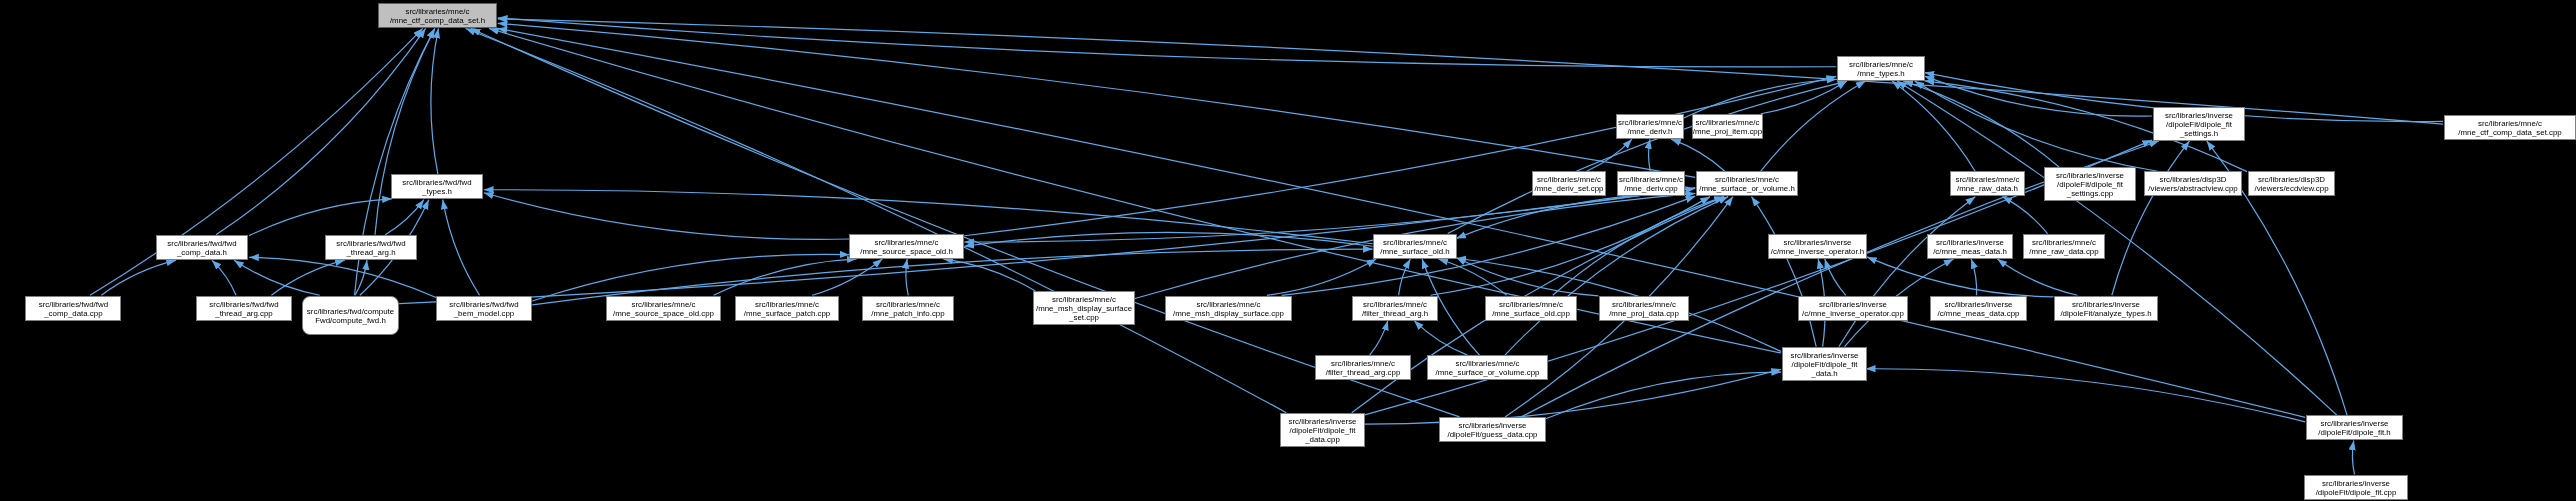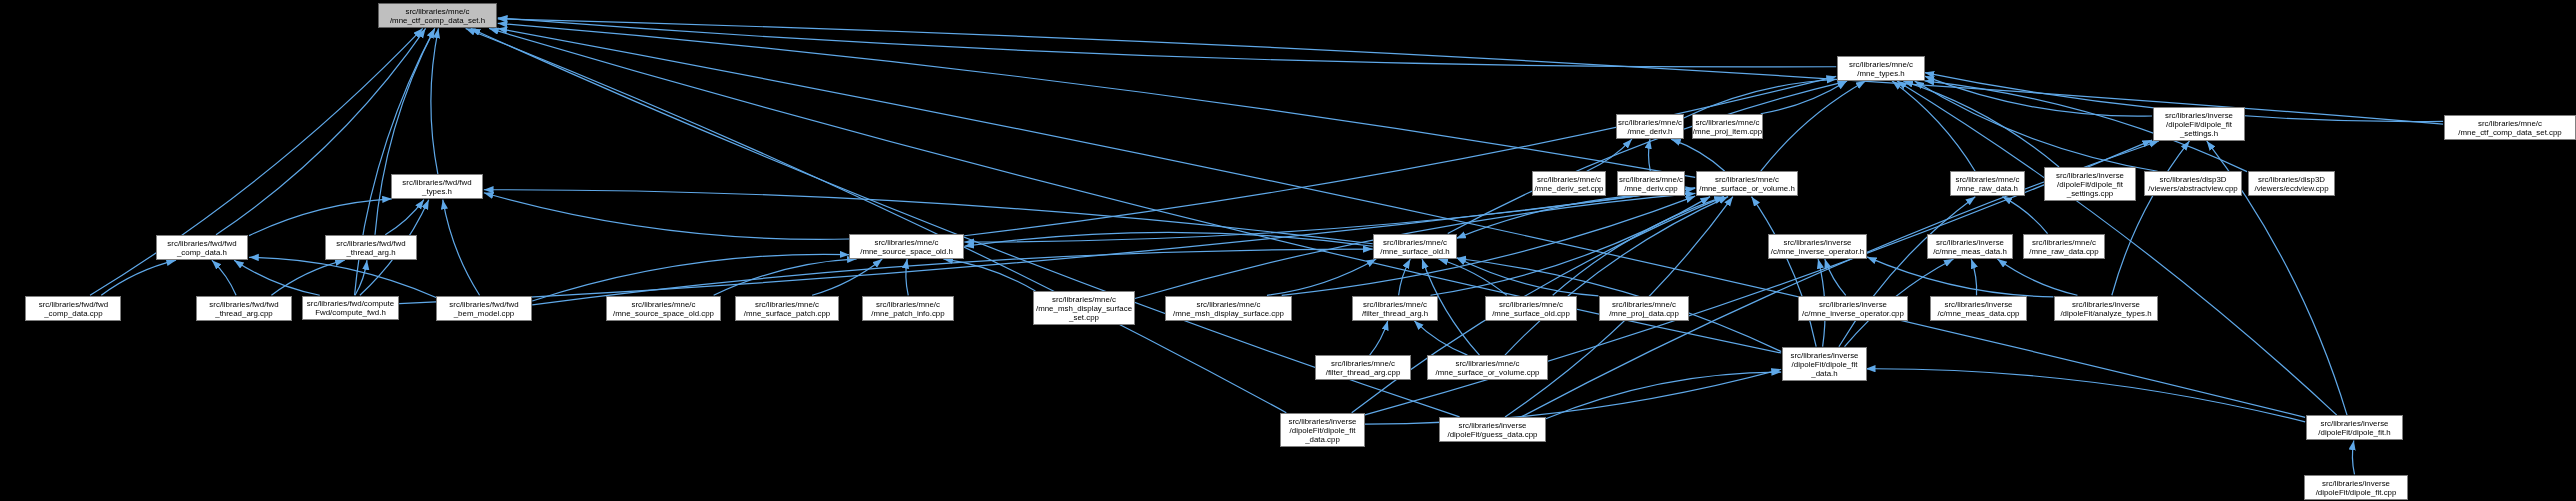--- a/index.html
+++ b/index.html
@@ -181,21 +181,21 @@
       <div class="node" style="left: 1768px; top: 234px; width: 99px; height: 25.4px;">src/libraries/inverse
 /c/mne_inverse_operator.h</div>
       <div class="node" style="left: 1927px; top: 234px; width: 86px; height: 25.4px;">src/libraries/inverse
 /c/mne_meas_data.h</div>
       <div class="node" style="left: 2023px; top: 234px; width: 82px; height: 25.4px;">src/libraries/mne/c
 /mne_raw_data.cpp</div>
       <div class="node" style="left: 25.4px; top: 296px; width: 96px; height: 25.4px;">src/libraries/fwd/fwd
 _comp_data.cpp</div>
       <div class="node" style="left: 196px; top: 296px; width: 96px; height: 25.4px;">src/libraries/fwd/fwd
 _thread_arg.cpp</div>
-      <div class="node" style="left: 302px; top: 296px; width: 97px; height: 24px;">src/libraries/fwd/compute
+      <div class="node" style="left: 302px; top: 296px; width: 97px; height: 39px; border-radius: 8px;">src/libraries/fwd/compute
 Fwd/compute_fwd.h</div>
       <div class="node" style="left: 436px; top: 296px; width: 96px; height: 25.4px;">src/libraries/fwd/fwd
 _bem_model.cpp</div>
       <div class="node" style="left: 606px; top: 296px; width: 115px; height: 25.4px;">src/libraries/mne/c
 /mne_source_space_old.cpp</div>
       <div class="node" style="left: 735px; top: 296px; width: 104px; height: 25.4px;">src/libraries/mne/c
 /mne_surface_patch.cpp</div>
       <div class="node" style="left: 862px; top: 296px; width: 92px; height: 25.4px;">src/libraries/mne/c
 /mne_patch_info.cpp</div>
       <div class="node" style="left: 1033px; top: 291px; width: 102px; height: 34px;">src/libraries/mne/c

